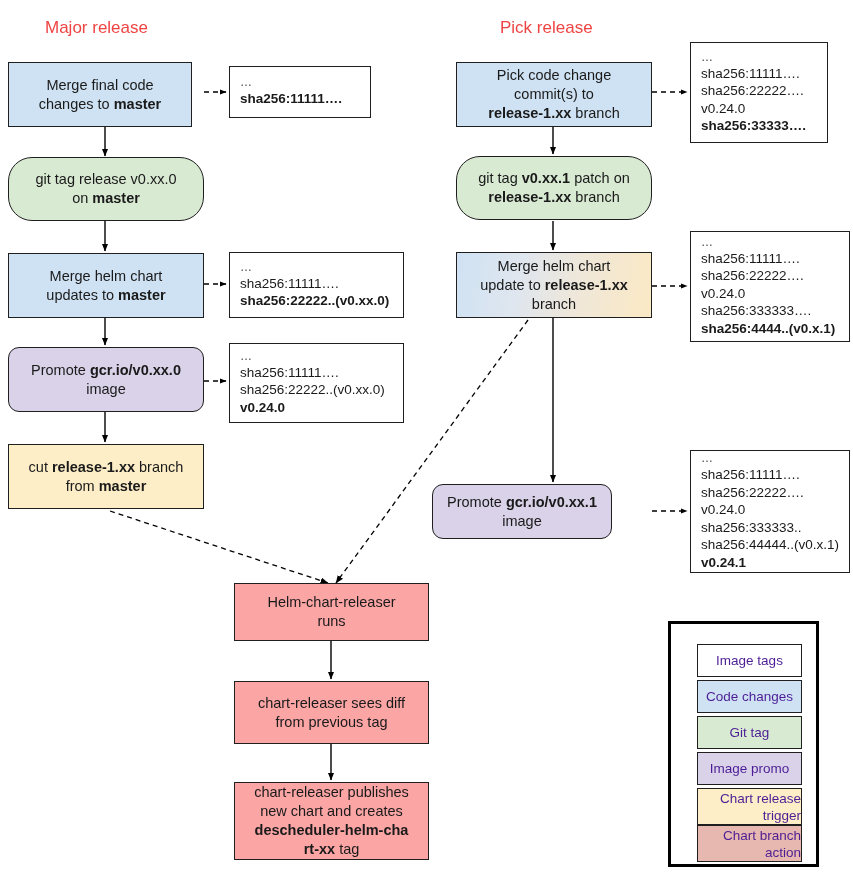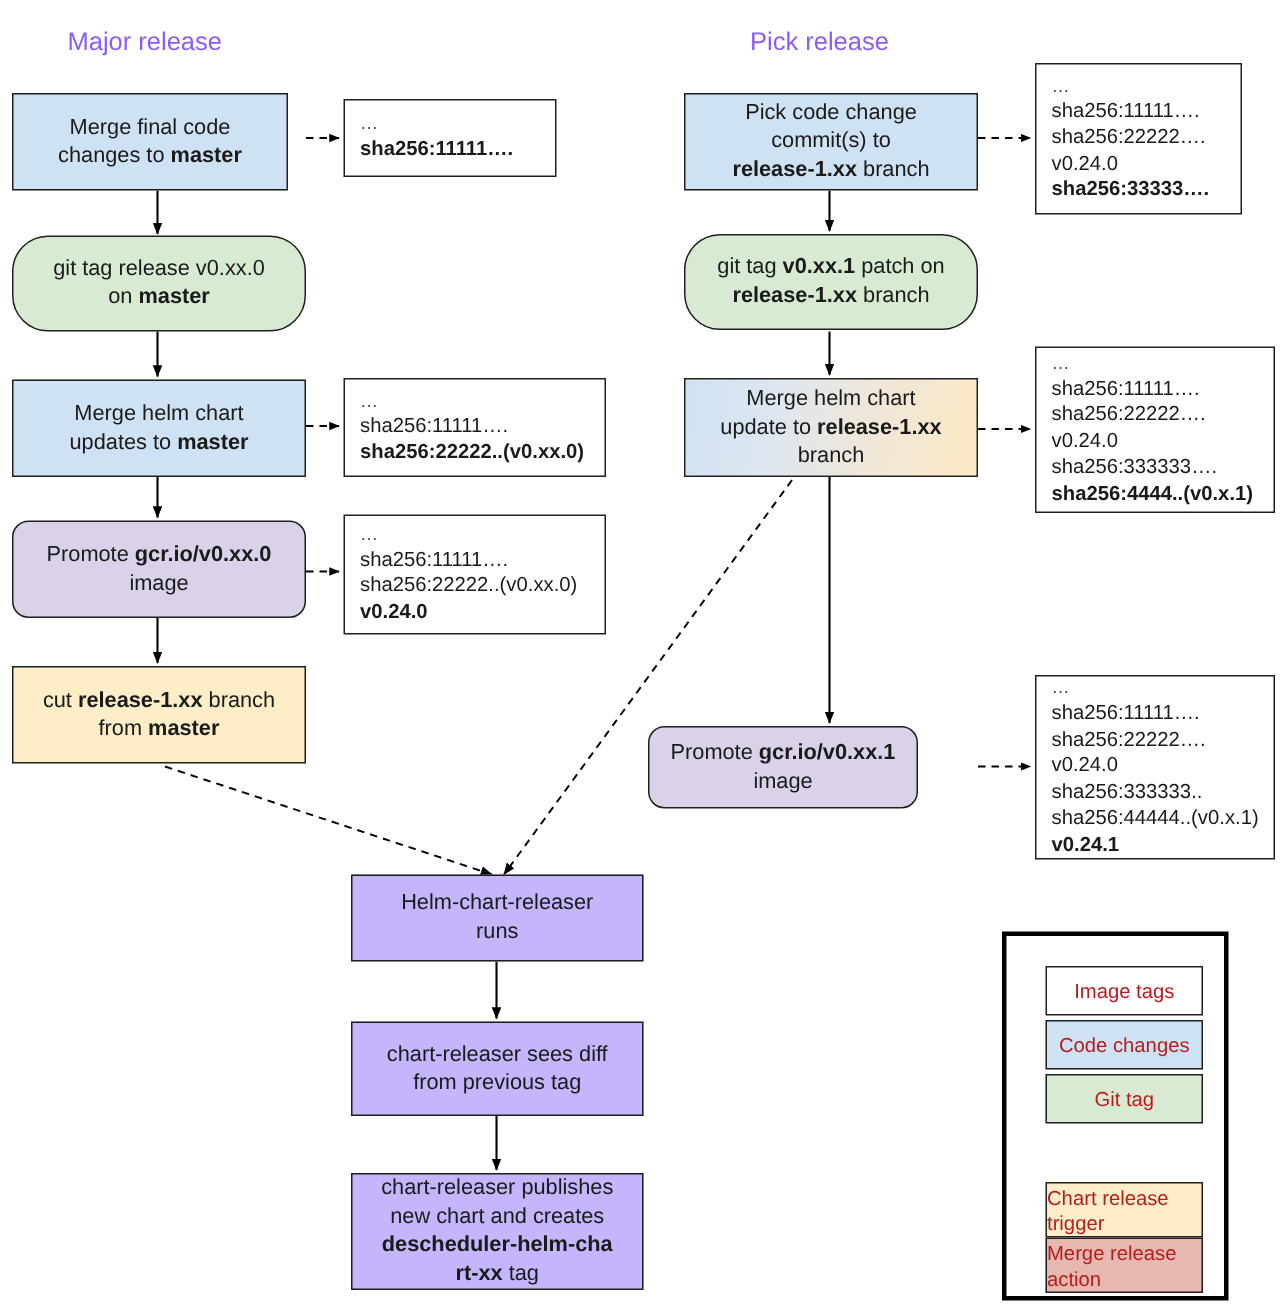--- a/index.html
+++ b/index.html
@@ -12,21 +12,21 @@
   #canvas{
     position:relative;
     width:853px;
     height:875px;
     background:#ffffff;
     overflow:hidden;
   }
   .col-title{
     position:absolute;
     font-size:17px;
-    color:#8b5cf6;
+    color:#ef4444;
     white-space:nowrap;
     line-height:20px;
   }
   
   .node{
     position:absolute;
     box-sizing:border-box;
     border:1px solid #1f1f1f;
     display:flex;
     align-items:center;
@@ -36,21 +36,21 @@
     line-height:19px;
     color:#1a1a1a;
     padding:2px 6px;
   }
   .node .txt{display:block;}
   .node b{font-weight:bold;}
   .c-code  {background:#cfe2f3;}
   .c-tag   {background:#d9ead3;border-radius:24px;}
   .c-promo {background:#d9d2e9;border-radius:11px;}
   .c-trig  {background:#fdeec8;}
-  .c-act   {background:#c4b5fd;}
+  .c-act   {background:#fca5a5;}
   .c-mix   {background:linear-gradient(100deg,#cfe2f3 0%,#dfe6ef 32%,#efe7d9 62%,#fbe9c4 100%);}
 
   
   .note{
     position:absolute;
     box-sizing:border-box;
     border:1px solid #1f1f1f;
     background:#ffffff;
     font-size:13.5px;
     line-height:17.5px;
@@ -71,24 +71,24 @@
     border:3px solid #000000;
     background:#ffffff;
   }
   .leg-item{
     position:absolute;
     box-sizing:border-box;
     border:1px solid #1f1f1f;
     display:flex;
     align-items:center;
     justify-content:center;
-    text-align:left;
+    text-align:right;
     font-size:13.5px;
     line-height:17px;
-    color:#b91c1c;
+    color:#4c1d95;
   }
 
   
   svg.wires{position:absolute;left:0;top:0;width:853px;height:875px;pointer-events:none;}
   .solid{stroke:#000;stroke-width:1.4;fill:none;}
   .dash{stroke:#000;stroke-width:1.3;fill:none;stroke-dasharray:5 4;}
 </style>
 </head>
 <body>
 
@@ -267,21 +267,24 @@
   <div id="legend" style="left:668px;top:621px;width:151px;height:246px;">
     <div class="leg-item" style="left:26px;top:20px;width:105px;height:33px;background:#ffffff;">
       <span>Image tags</span>
     </div>
     <div class="leg-item" style="left:26px;top:56px;width:105px;height:33px;background:#cfe2f3;">
       <span>Code changes</span>
     </div>
     <div class="leg-item" style="left:26px;top:92px;width:105px;height:33px;background:#d9ead3;">
       <span>Git tag</span>
     </div>
+    <div class="leg-item" style="left:26px;top:128px;width:105px;height:33px;background:#d9d2e9;">
+      <span>Image promo</span>
+    </div>
     <div class="leg-item" style="left:26px;top:164px;width:105px;height:37px;background:#fdeec8;">
       <span>Chart release trigger</span>
     </div>
     <div class="leg-item" style="left:26px;top:201px;width:105px;height:37px;background:#e6b8af;">
-      <span>Merge release action</span>
+      <span>Chart branch action</span>
     </div>
   </div>
 
 </div>
 
 </body></html>

